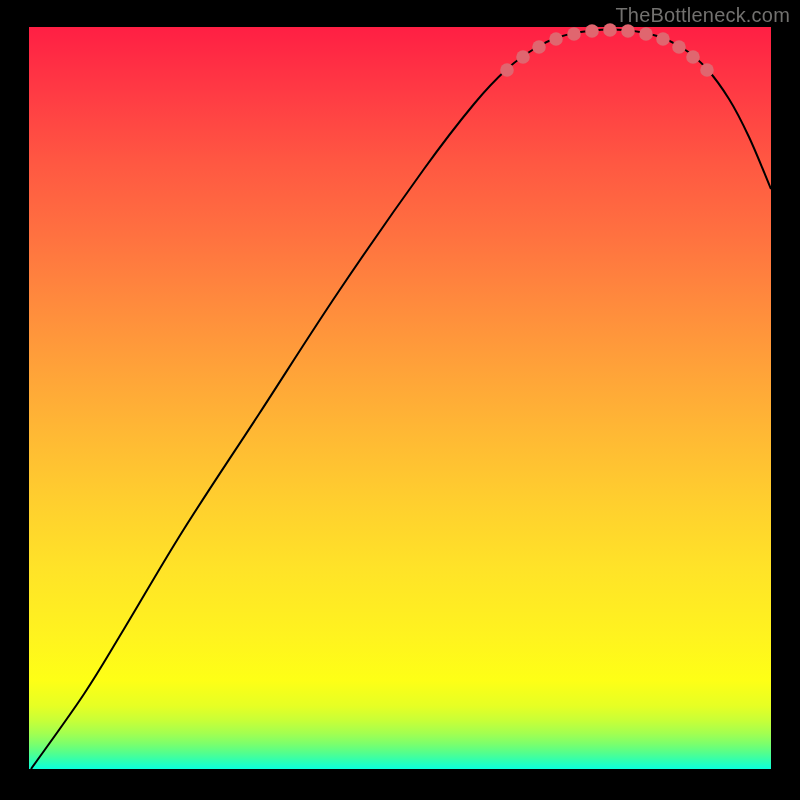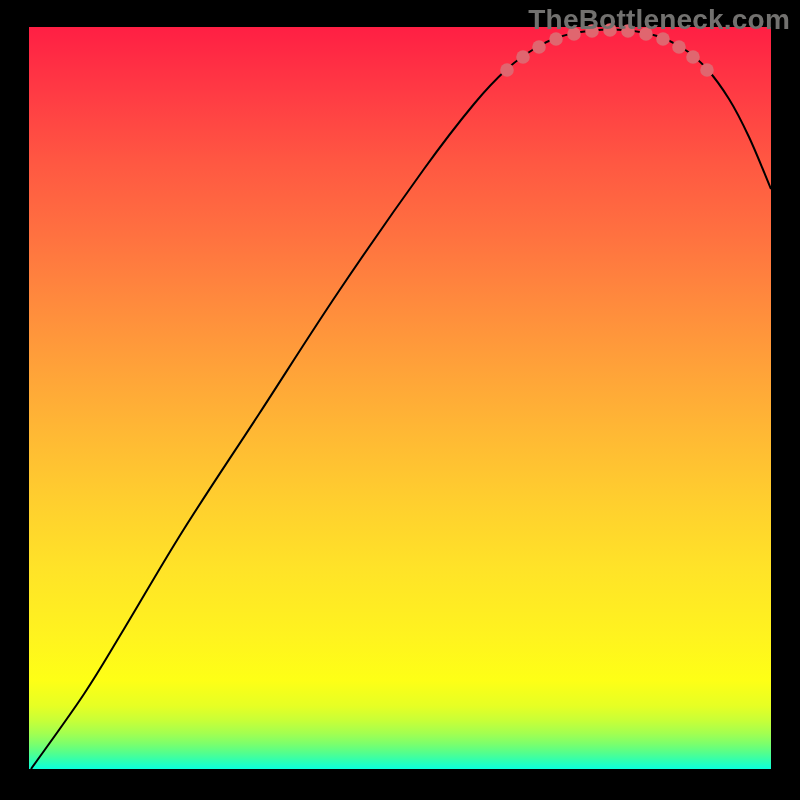--- a/index.html
+++ b/index.html
@@ -35,22 +35,22 @@
       #54ff8c 97.8%,
       #2effb2 98.9%,
       #0bffdc 100%
     );
   }
   .watermark {
     position: absolute;
     top: 4px;
     right: 10px;
     font-family: Arial, Helvetica, sans-serif;
-    font-size: 28px;
-    font-weight: bold;
+    font-size: 20px;
+    font-weight: normal;
     color: #72716f;
     letter-spacing: 0.2px;
   }
   svg.overlay {
     position: absolute;
     left: 29px;
     top: 27px;
     width: 742px;
     height: 742px;
     overflow: visible;

